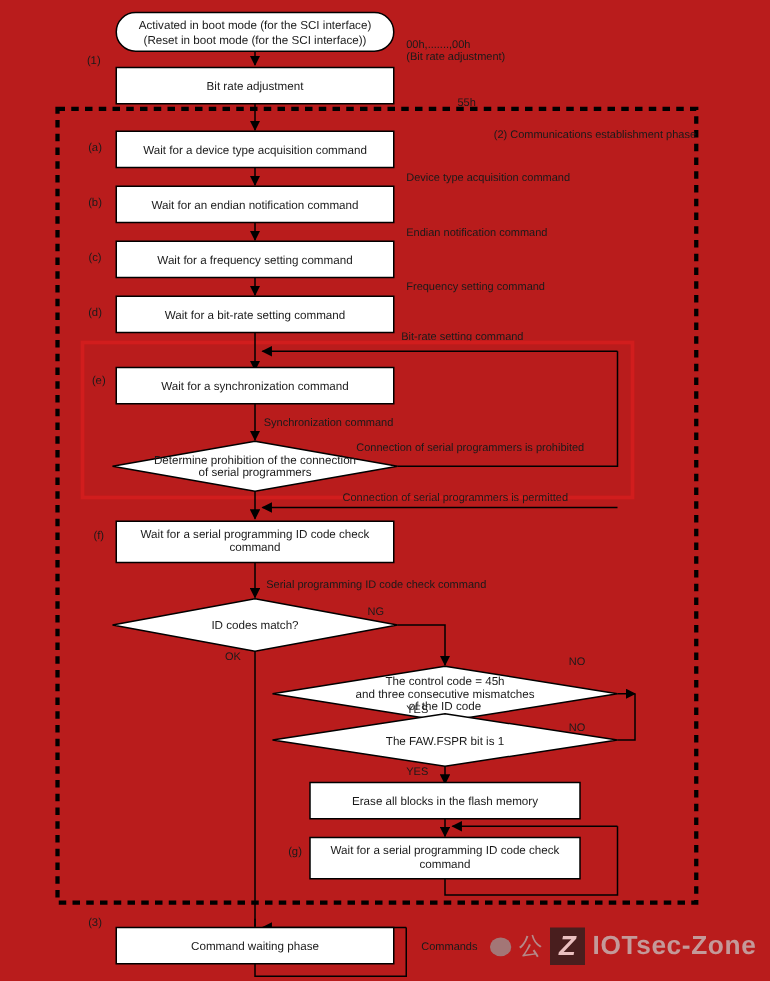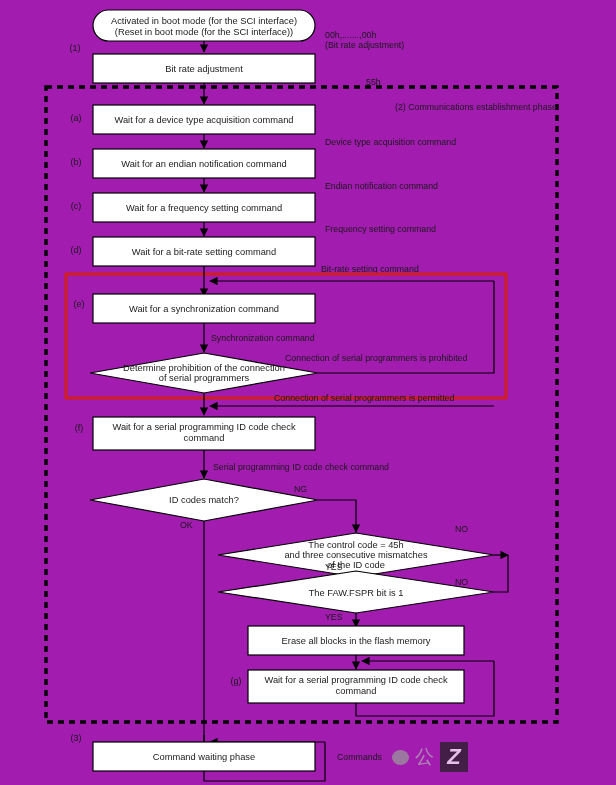--- a/index.html
+++ b/index.html
@@ -1,17 +1,17 @@
 <!DOCTYPE html>
 <html><head>
 <meta charset="utf-8">
 <style>
   html,body{margin:0;padding:0;background:#ffffff;}
   body{width:616px;height:785px;font-family:"Liberation Sans",sans-serif;}
-  #root{position:relative;width:616px;height:785px;overflow:hidden;background:#a21caf;}
+  #root{position:relative;width:616px;height:785px;overflow:hidden;background:#b91c1c;}
   svg{display:block;}
   .fcbox{fill:#ffffff;stroke:#000000;stroke-width:1.2;}
   .fcdia{fill:#ffffff;stroke:#000000;stroke-width:1.2;}
   .fcterm{fill:#ffffff;stroke:#000000;stroke-width:1.2;}
   .ln{stroke:#000000;stroke-width:1.2;fill:none;}
   .txt{font-family:"Liberation Sans",sans-serif;font-size:9.3px;fill:#1a1a1a;}
   .txt-c{text-anchor:middle;}
   .lbl{font-family:"Liberation Sans",sans-serif;font-size:8.8px;fill:#1a1a1a;text-anchor:start;}
   .step{font-family:"Liberation Sans",sans-serif;font-size:9px;fill:#1a1a1a;text-anchor:middle;}
   .dashbox{fill:none;stroke:#000000;stroke-width:3.4;stroke-dasharray:6 5;}
@@ -164,15 +164,16 @@
 
     <path class="ln" d="M204,771 L204,781 L325,781 L325,742"></path>
 
     <text class="lbl" x="337" y="760">Commands</text>
   </svg>
 
   <div class="wm" style="left:392px;top:742px;">
     <span style="display:inline-block;width:17px;height:15px;border-radius:50%;background:#9a9a9a;position:relative;"></span>
     <span style="font-size:19px;color:#b4b4b4;font-family:'DejaVu Sans',sans-serif;">公</span>
     <span style="display:inline-block;background:#1f1f1f;color:#ffffff;font-weight:bold;font-size:22px;line-height:30px;width:28px;text-align:center;font-style:italic;">Z</span>
+    <span style="font-size:21px;color:#c9c9c9;font-weight:bold;letter-spacing:0.5px;">IOTsec-Zone</span>
   </div>
 
 </div>
 
 </body></html>

